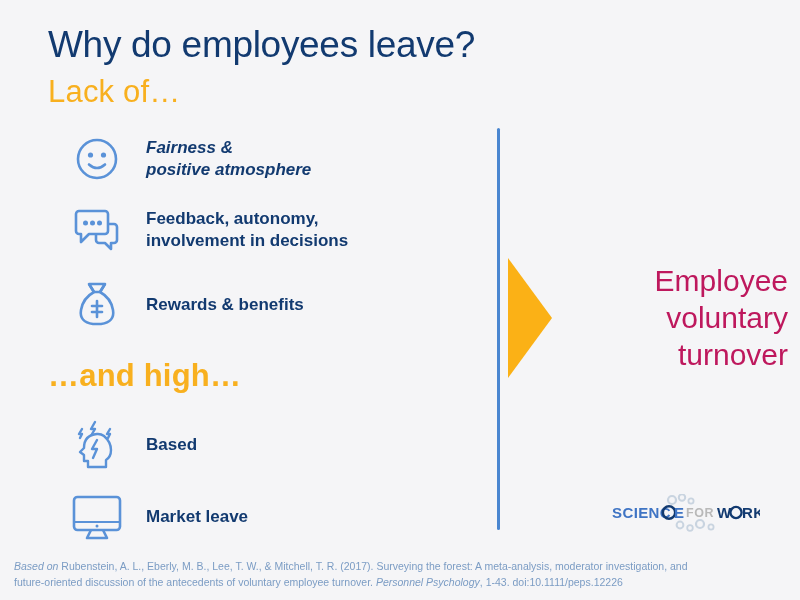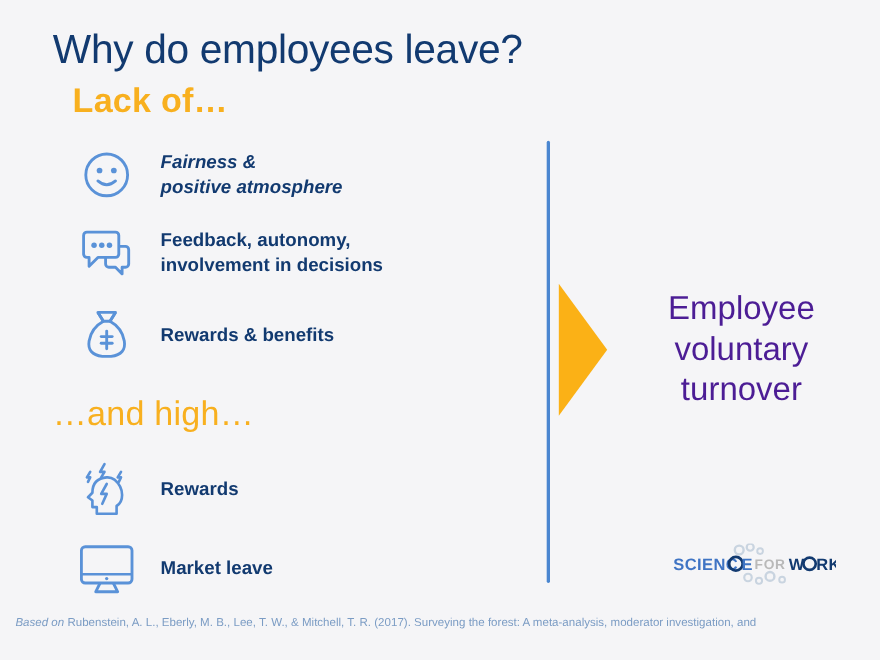--- a/index.html
+++ b/index.html
@@ -28,32 +28,31 @@
     font-weight: normal;
     color: #123a70;
     letter-spacing: -0.3px;
     white-space: nowrap;
   }
   .subtitle {
     position: absolute;
     left: 48px;
     top: 74px;
     font-size: 31px;
-    font-weight: 700;
+    font-weight: 400;
     color: #f8b01f;
     letter-spacing: 0.2px;
     white-space: nowrap;
-    margin-left: 18px;
   }
   .subtitle2 {
     position: absolute;
     left: 48px;
     top: 358px;
     font-size: 31px;
-    font-weight: 400;
+    font-weight: 700;
     color: #f8b01f;
     letter-spacing: 0.2px;
     white-space: nowrap;
   }
 
   
   .row {
     position: absolute;
     left: 66px;
     display: flex;
@@ -103,24 +102,24 @@
     height: 0;
     border-top: 60px solid transparent;
     border-bottom: 60px solid transparent;
     border-left: 44px solid #fbb116;
   }
   .outcome {
     position: absolute;
     left: 560px;
     top: 262px;
     width: 228px;
-    text-align: center;
+    text-align: right;
     font-size: 30px;
     font-weight: 300;
-    color: #4c1d95;
+    color: #be185d;
     line-height: 1.24;
     white-space: pre-line;
   }
 
   
   .logo {
     position: absolute;
     left: 612px;
     top: 494px;
     width: 148px;
@@ -195,21 +194,21 @@
   <div class="row" id="row-stress">
     <span class="ico">
       <svg width="54" height="54" viewBox="0 0 54 54" fill="none" stroke="#5a92d8" stroke-width="2.4">
         <path d="M34 18 q7 6 7 14 q0 7 -5 10 v7 h-18 v-6 h-4 v-6 l-4 -3 l4 -4 q0 -13 13 -14 q4 -0.3 7 2 z" stroke-linejoin="round"></path>
         <path d="M27 22 l-5 9 h5 l-4 9" stroke-linejoin="round" stroke-linecap="round"></path>
         <path d="M25 4 l-4 7 h4 l-3 5" stroke-linejoin="round" stroke-linecap="round"></path>
         <path d="M12 11 l-3 5 h3 l-2 4" stroke-linejoin="round" stroke-linecap="round"></path>
         <path d="M40 11 l-3 5 h3 l-2 4" stroke-linejoin="round" stroke-linecap="round"></path>
       </svg>
     </span>
-    <span class="lbl">Rewards</span>
+    <span class="lbl">Based</span>
   </div>
 
   <div class="row" id="row-market">
     <span class="ico">
       <svg width="56" height="50" viewBox="0 0 56 50" fill="none" stroke="#5a92d8" stroke-width="2.6">
         <rect x="5" y="5" width="46" height="33" rx="3.5" stroke-linejoin="round"></rect>
         <path d="M5 30 h46" stroke-width="2.2"></path>
         <circle cx="28" cy="34" r="1.5" fill="#5a92d8" stroke="none"></circle>
         <path d="M22 38 l-4 8 h20 l-4 -8" stroke-linejoin="round"></path>
       </svg>
@@ -241,15 +240,16 @@
       <text x="74" y="23" font-family="'Liberation Sans',sans-serif" font-size="12.5" font-weight="bold" fill="#b9b9b9" letter-spacing="0.6">FOR</text>
       <text x="105" y="24" font-family="'Liberation Sans',sans-serif" font-size="15" font-weight="bold" fill="#123a70">W</text>
       <circle cx="124" cy="18.5" r="5.6" fill="none" stroke="#123a70" stroke-width="2.4"></circle>
       <text x="130" y="24" font-family="'Liberation Sans',sans-serif" font-size="15" font-weight="bold" fill="#123a70" letter-spacing="0.4">RK</text>
     </svg>
   </div>
 
   <div class="citation">
     <span><i>Based on</i><span> Rubenstein, A. L., Eberly, M. B., Lee, T. W., &amp; Mitchell, T. R. (2017). Surveying the forest: A meta-analysis, moderator investigation, and</span></span>
     <br>
+    <span><span>future-oriented discussion of the antecedents of voluntary employee turnover. </span><i>Personnel Psychology</i><span>, 1-43. doi:10.1111/peps.12226</span></span>
   </div>
 
 </div>
 
 </body></html>

